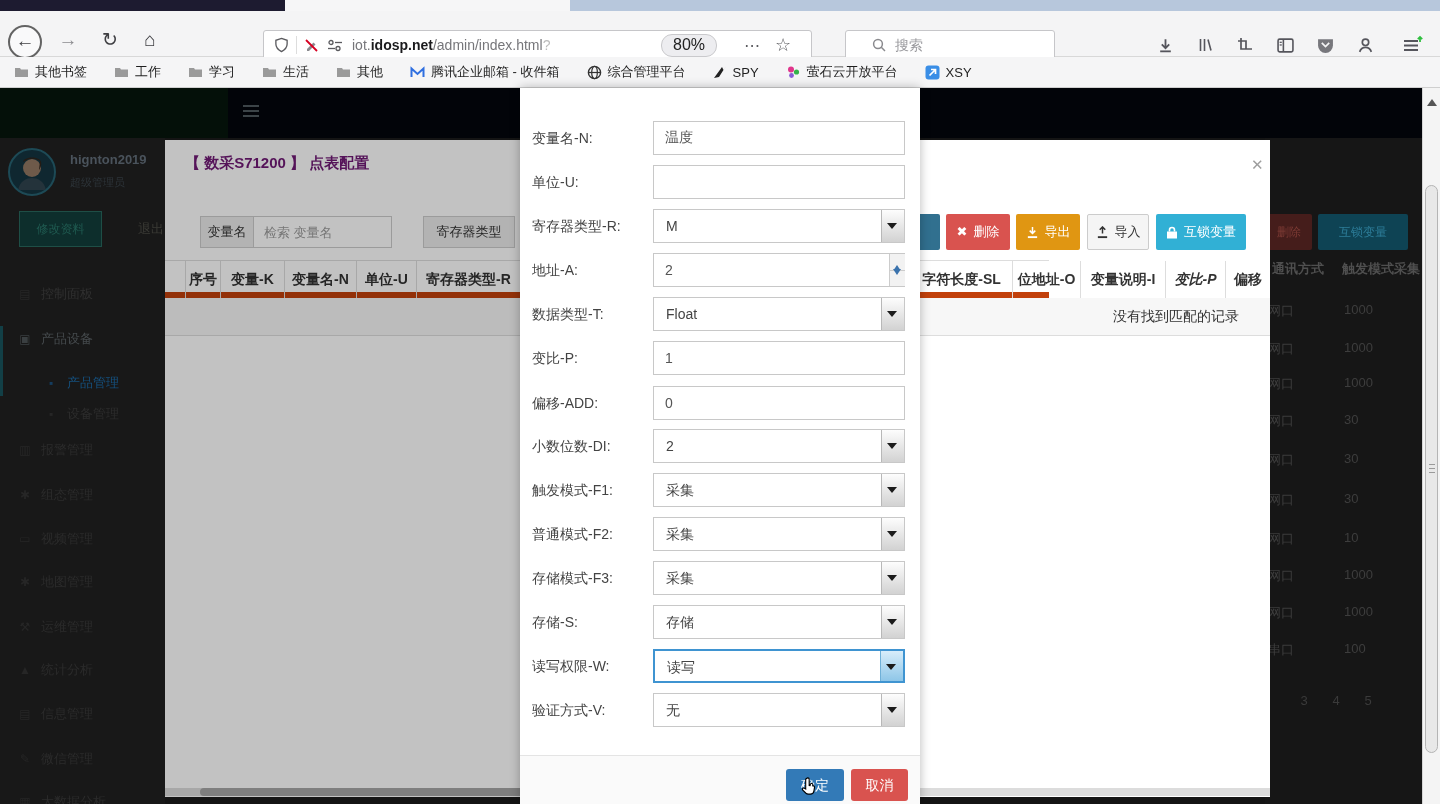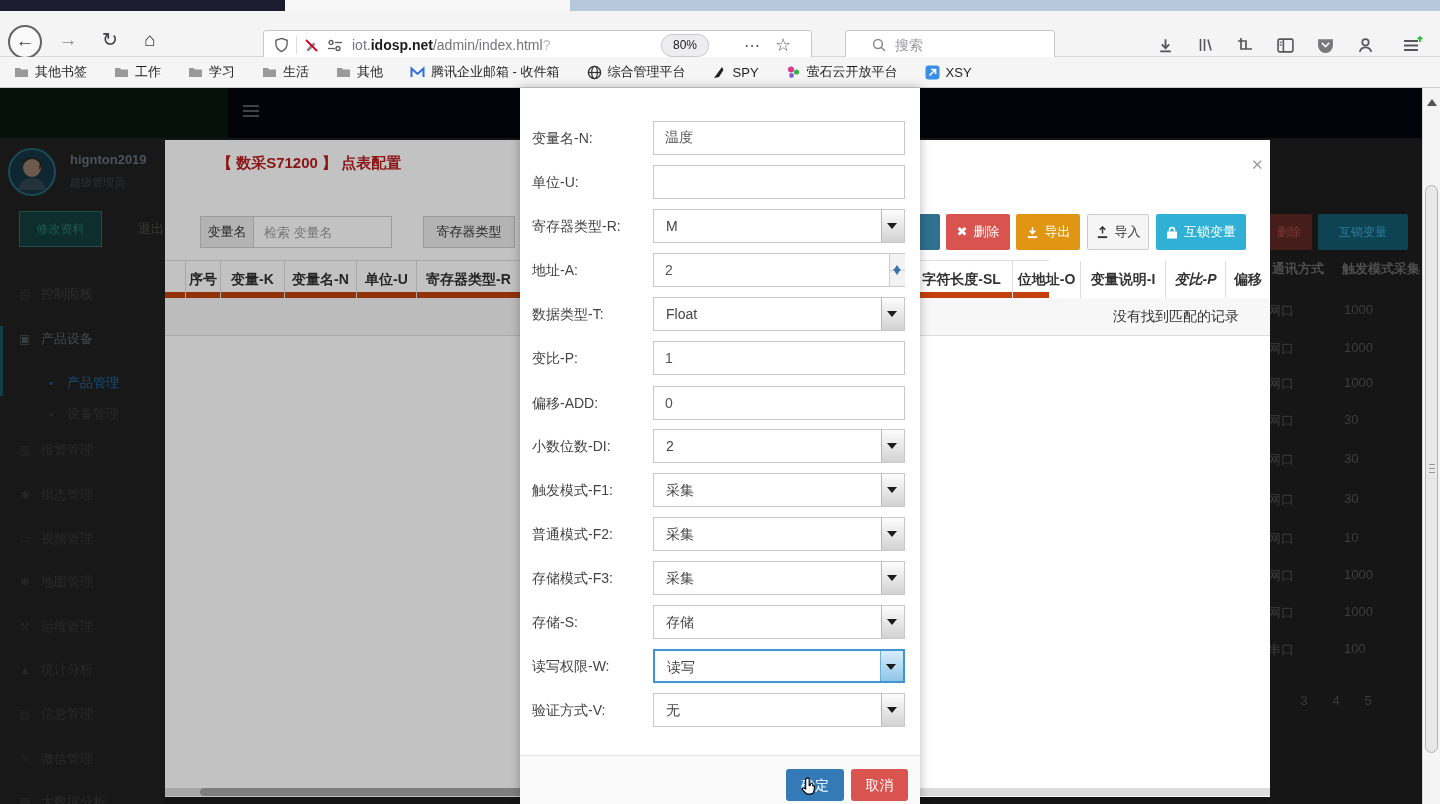--- a/index.html
+++ b/index.html
@@ -8,21 +8,21 @@
   
   #tabstrip{position:absolute;left:0;top:0;width:1440px;height:11px;background:#b7c7dc;}
   #tabstrip .seg1{position:absolute;left:0;top:0;width:285px;height:11px;background:#1d1b30;}
   #tabstrip .seg2{position:absolute;left:285px;top:0;width:285px;height:11px;background:#f6f6f7;}
   #toolbar{position:absolute;left:0;top:11px;width:1440px;height:46px;background:#f4f4f5;border-bottom:1px solid #d8d8d8;box-sizing:border-box;}
   .navbtn{position:absolute;top:14px;width:32px;height:32px;text-align:center;line-height:30px;font-size:19px;color:#3e3e42;}
   #backbtn{left:8px;border:2px solid #636363;border-radius:50%;width:30px;height:30px;line-height:27px;background:#f9f9fa;}
   #urlbar{position:absolute;left:263px;top:19px;width:549px;height:30px;background:#fff;border:1px solid #c6c6c9;border-radius:3px;box-sizing:border-box;display:flex;align-items:center;}
   #urlbar .sep{width:1px;height:18px;background:#ddd;margin:0 7px;}
   .urltxt{font-size:14px;white-space:nowrap;}
-  #zoompill{position:absolute;left:397px;top:3px;height:21px;padding:0 11px;border:1px solid #c9c9cc;border-radius:11px;background:#ededf0;font-size:12px;line-height:20px;color:#222;}
+  #zoompill{position:absolute;left:397px;top:3px;height:21px;padding:0 11px;border:1px solid #c9c9cc;border-radius:11px;background:#ededf0;font-size:16px;line-height:20px;color:#222;}
   #urlacts{position:absolute;left:480px;top:0;height:28px;display:flex;align-items:center;gap:14px;color:#5a5a5e;}
   #searchbox{position:absolute;left:845px;top:19px;width:210px;height:30px;background:#fff;border:1px solid #c6c6c9;border-radius:3px;box-sizing:border-box;display:flex;align-items:center;padding-left:26px;gap:7px;}
   #searchbox input{border:none;outline:none;font-size:14px;color:#444;width:150px;background:transparent;font-family:inherit;}
   #searchbox input::placeholder{color:#9a9a9e;}
   .tbicon{position:absolute;top:23px;width:26px;height:22px;display:flex;align-items:center;justify-content:center;}
   #bookmarksbar{position:absolute;left:0;top:57px;width:1440px;height:31px;background:#f5f5f6;border-bottom:1px solid #cfcfcf;box-sizing:border-box;display:flex;align-items:center;padding-left:14px;}
   .bmk{display:flex;align-items:center;gap:6px;margin-right:27px;font-size:13px;color:#1f1f1f;white-space:nowrap;}
   
   #page{position:absolute;left:0;top:88px;width:1440px;height:716px;}
   #apptopbar{position:absolute;left:0;top:0;width:1422px;height:50px;background:#020409;}
@@ -39,21 +39,21 @@
   .mitem .mi{font-size:12px;color:#262626;width:14px;text-align:center;}
   #accentbar{position:absolute;left:0;top:188px;width:3px;height:70px;background:#123f46;}
   
   #rightdark{position:absolute;left:1265px;top:50px;width:157px;height:666px;background:#161616;z-index:1;}
   .dkbtn{position:absolute;top:76px;height:36px;font-size:12px;text-align:center;line-height:36px;border-radius:2px;}
   .dkhdr{position:absolute;top:122px;font-size:13px;font-weight:bold;color:#4f4f4f;white-space:nowrap;}
   .dkc{position:absolute;font-size:13px;color:#3d3d3d;white-space:nowrap;}
   .dkpage{position:absolute;top:555px;width:20px;text-align:center;font-size:13px;color:#3a3a3a;}
   
   #panel{position:absolute;left:165px;top:52px;width:1105px;height:657px;background:#fff;z-index:2;}
-  #ptitle{position:absolute;left:20px;top:14px;font-size:15px;font-weight:bold;color:#b91c1c;margin-left:32px;}
+  #ptitle{position:absolute;left:20px;top:14px;font-size:15px;font-weight:bold;color:#701a75;}
   #pclose{position:absolute;left:1086px;top:16px;font-size:15px;font-weight:bold;color:#9e9e9e;}
   .addon{position:absolute;top:76px;height:32px;background:#ececec;border:1px solid #ccc;box-sizing:border-box;font-size:13px;color:#333;text-align:center;line-height:30px;}
   #fsearch{position:absolute;left:89px;top:76px;width:138px;height:32px;border:1px solid #ccc;border-left:none;box-sizing:border-box;padding:0 10px;font-size:13px;color:#555;outline:none;font-family:inherit;}
   #fsearch::placeholder{color:#9a9a9a;}
   .tbtn{position:absolute;top:74px;height:36px;color:#fff;font-size:13px;text-align:center;line-height:36px;border-radius:2px;display:flex;align-items:center;justify-content:center;gap:6px;box-sizing:border-box;}
   #hdr{position:absolute;left:0;top:120px;width:884px;height:38px;border-top:1px solid #ddd;border-bottom:6px solid #c2410c;box-sizing:border-box;}
   .hc{position:absolute;top:0;height:37px;line-height:37px;font-size:14px;font-weight:bold;color:#333;text-align:center;box-sizing:border-box;}
   .hcl{border-right:1px solid #ddd;}
   .hcr{border-left:1px solid #ddd;}
   #emptyrow{position:absolute;left:0;top:158px;width:1105px;height:38px;background:#f7f7f7;border-bottom:1px solid #ddd;box-sizing:border-box;}

